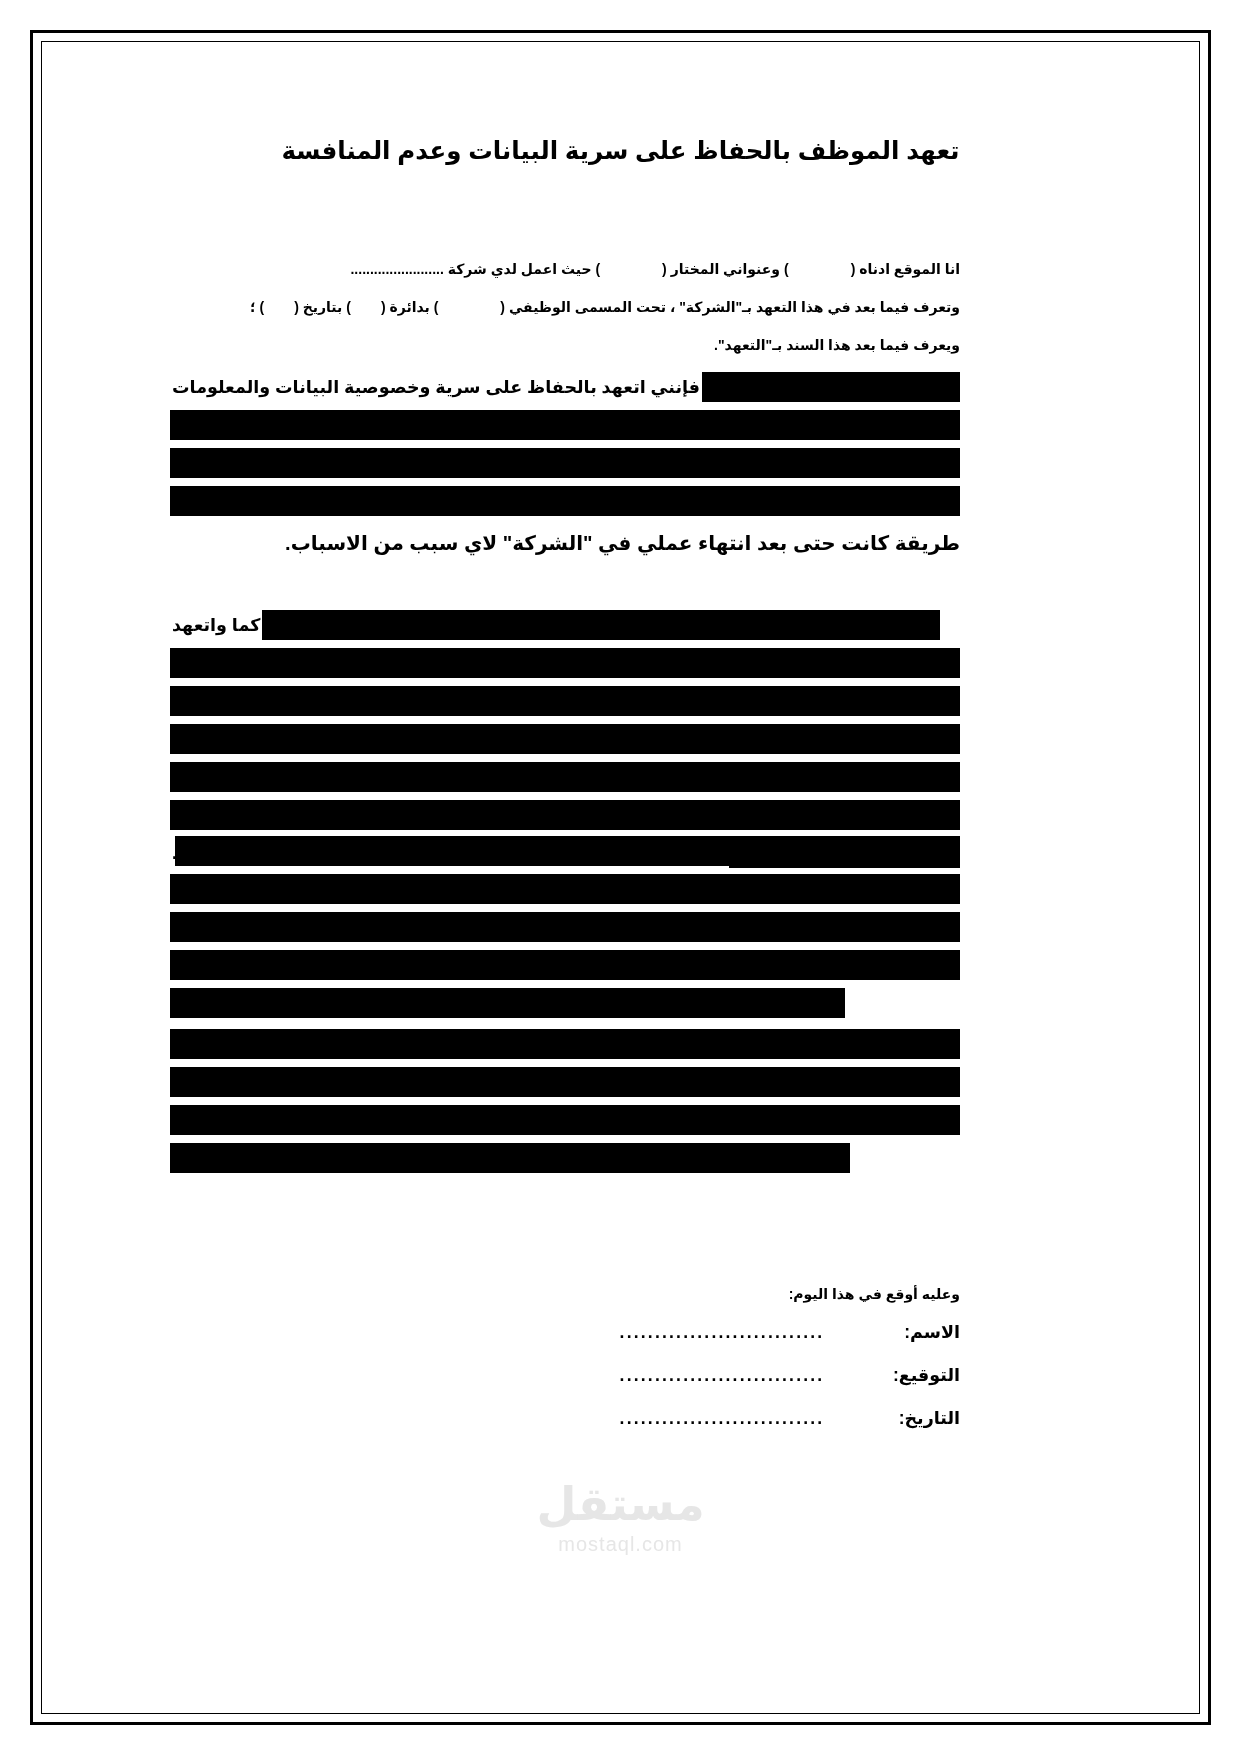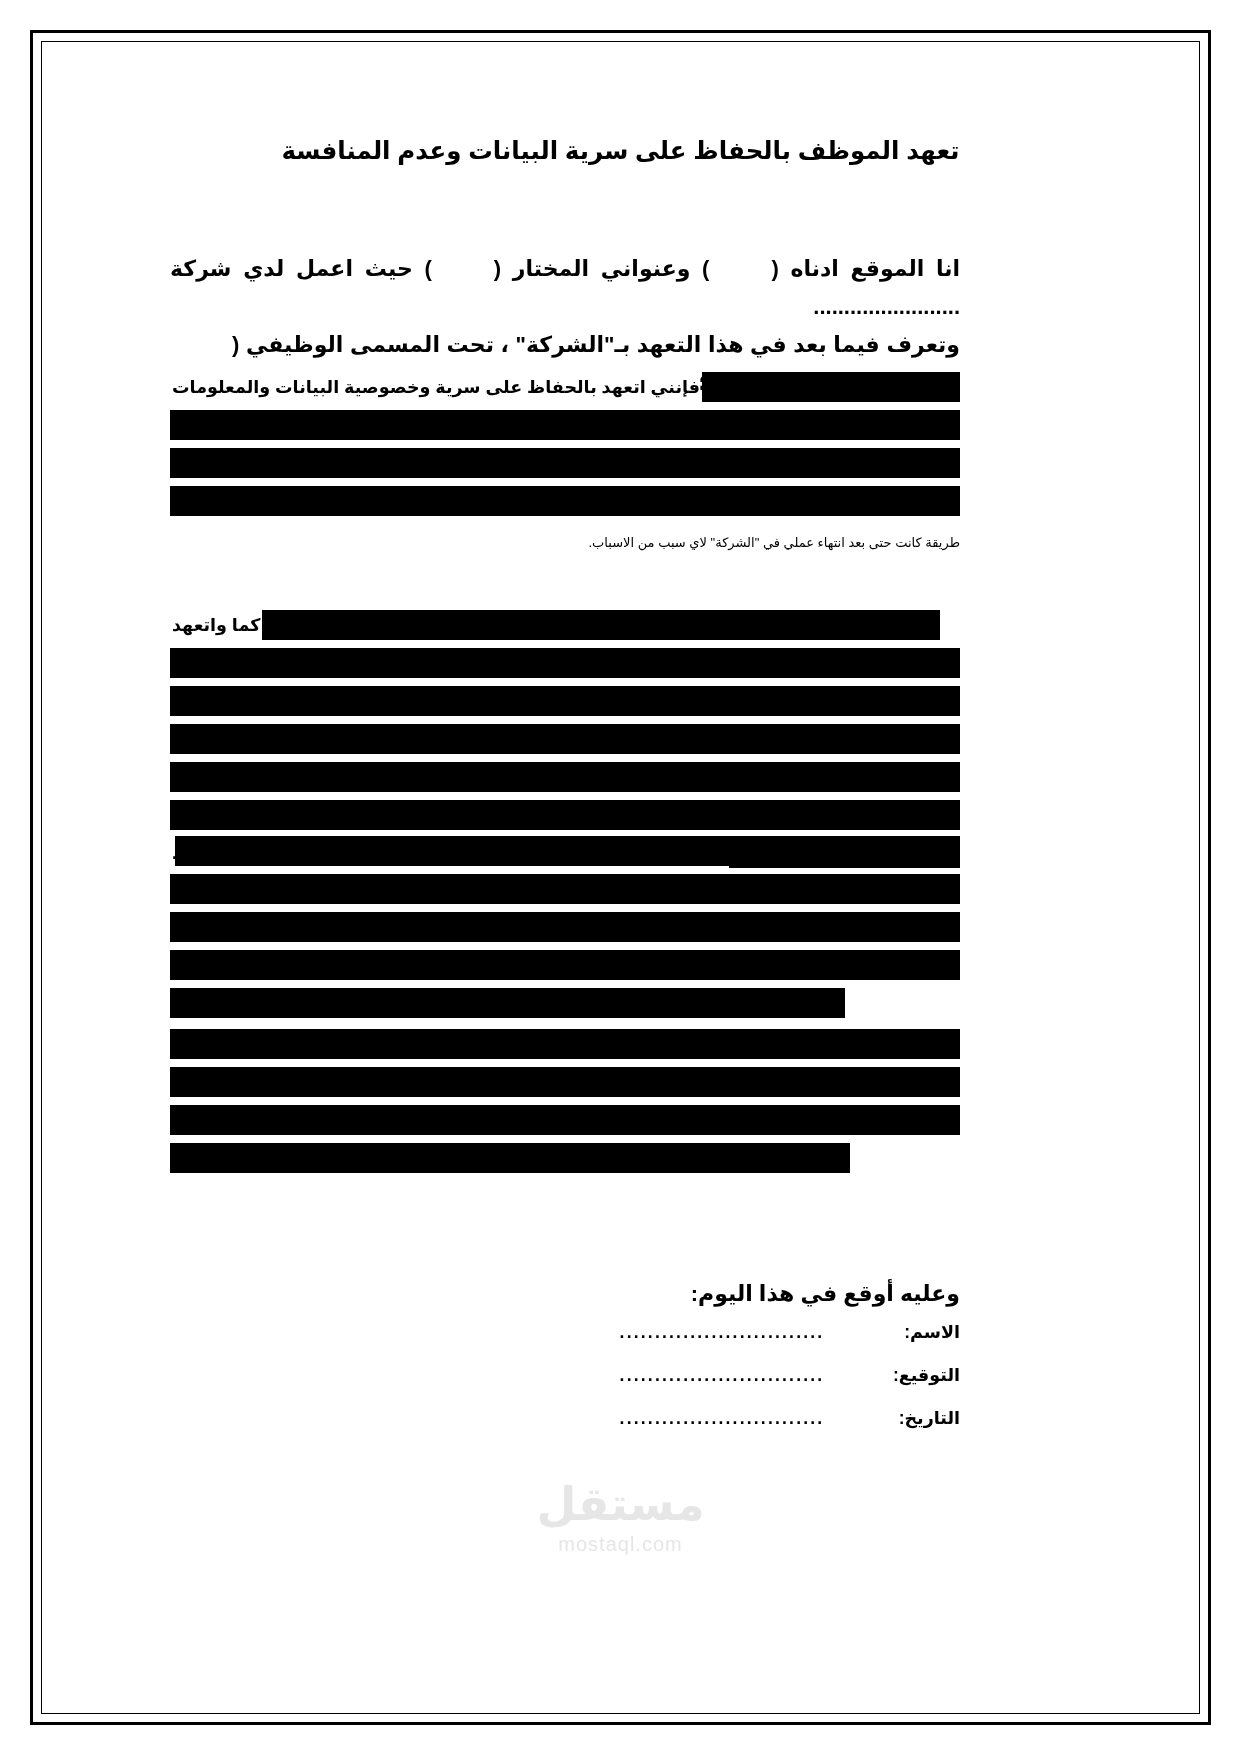--- a/index.html
+++ b/index.html
@@ -62,21 +62,21 @@
 
   .body-block {
     position: absolute;
     right: 281px;   
     width: 790px;   
     direction: rtl;
     text-align: justify;
     text-align-last: right;
     font-family: "Liberation Sans", "DejaVu Sans", sans-serif;
     font-weight: bold;
-    font-size: 22px;
+    font-size: 14px;
     line-height: 38px;
     color: #000;
   }
   .body-block.para-intro   { top: 250px; }
   .body-block.para-last    { top: 1186px; }
   .body-block.para-sign    { top: 1275px; text-align: left; }
 
   .rtl-rest { text-align: right; }
 
   .blank-dots { letter-spacing: 1.5px; }
@@ -113,22 +113,22 @@
     padding: 0 2px;
   }
   .mix-bar {
     background: #000;
     flex: 1 1 auto;
   }
   .mix-bar-fixed { background: #000; }
 
   .visible-line {
     font-family: "Liberation Sans", "DejaVu Sans", sans-serif;
-    font-weight: normal;
-    font-size: 13px;
+    font-weight: bold;
+    font-size: 20px;
     line-height: 38px;
     color: #000;
     direction: rtl;
     text-align: right;
     white-space: nowrap;
   }
 
   
   .sig-fields {
     position: absolute;

